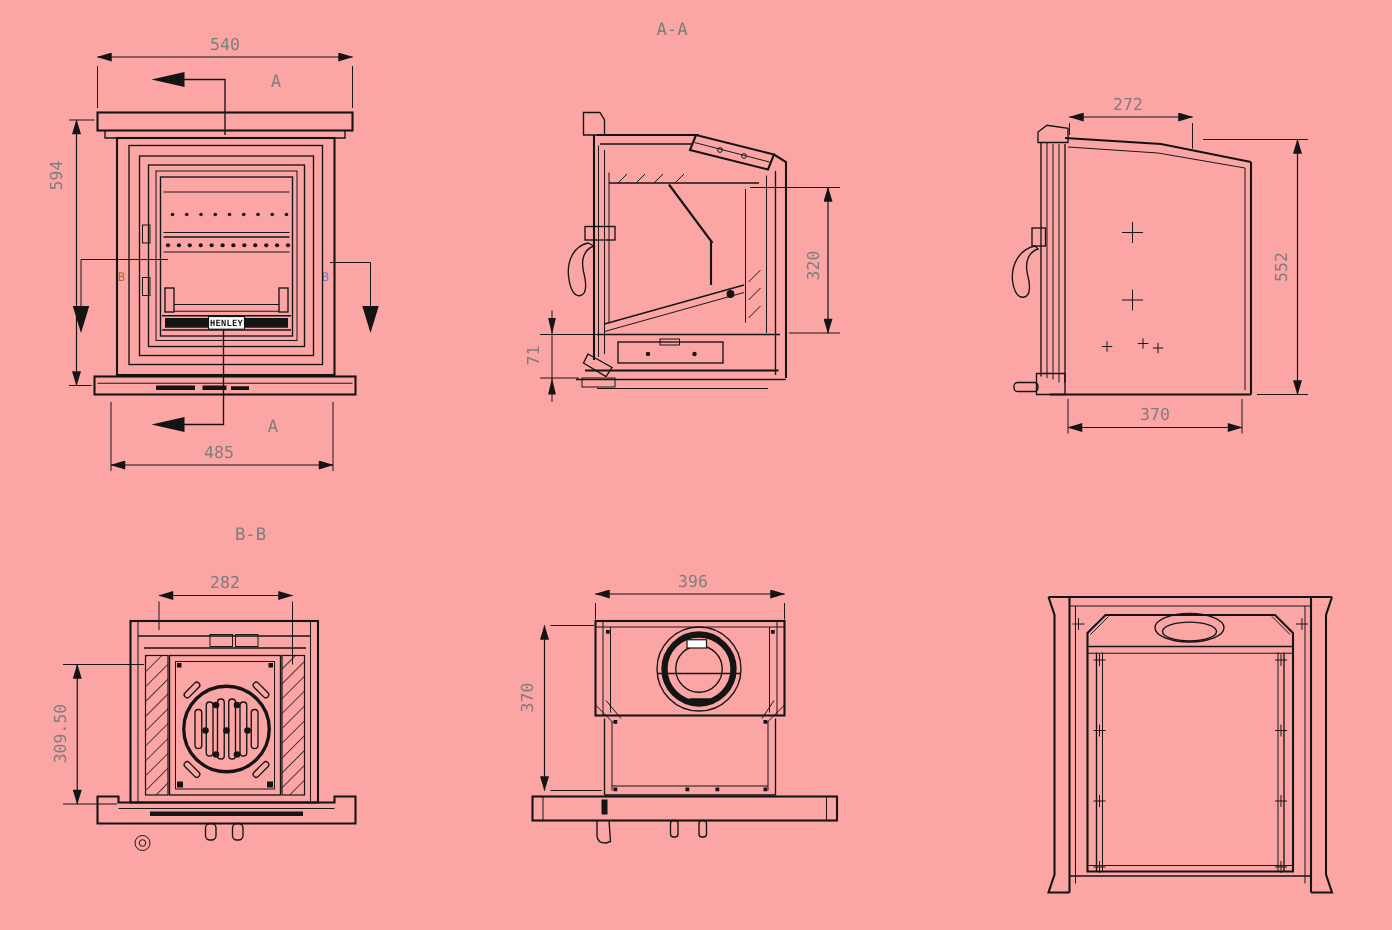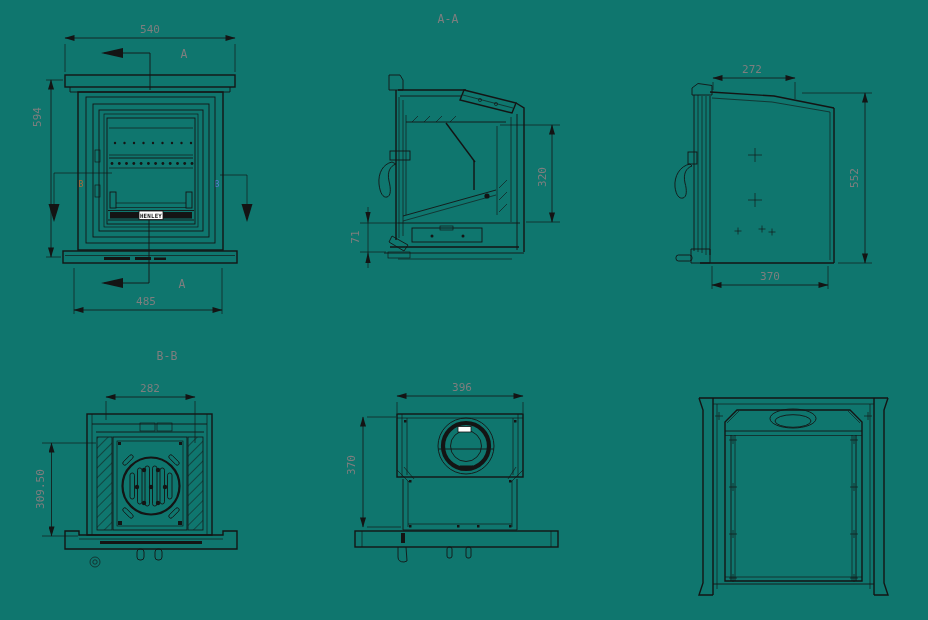--- a/index.html
+++ b/index.html
@@ -1,16 +1,16 @@
 <!DOCTYPE html>
 <html><head>
 <meta charset="utf-8">
 <style>
   html,body{margin:0;padding:0;background:#fff;}
-  #canvas{position:relative;width:928px;height:620px;background:#0f766e;overflow:hidden;}
+  #canvas{position:relative;width:928px;height:620px;background:#fca5a5;overflow:hidden;}
   text{font-family:"DejaVu Sans Mono","Liberation Mono",monospace;}
   .dim{fill:#7e7e7e;font-size:11px;text-anchor:middle;}
   .lbl{fill:#7e7e7e;font-size:11.5px;text-anchor:middle;}
   .cutb{font-size:8px;text-anchor:middle;}
   .logo{fill:#141414;font-size:5.8px;font-weight:bold;text-anchor:middle;letter-spacing:.2px;}
   .o{fill:none;stroke:#141414;stroke-width:1.4;}
   .m{fill:none;stroke:#141414;stroke-width:0.9;}
   .t{fill:none;stroke:#141414;stroke-width:0.65;}
   .dl{stroke:#141414;stroke-width:0.8;fill:none;marker-start:url(#arr);marker-end:url(#arr);}
   .ex{stroke:#141414;stroke-width:0.65;fill:none;}

